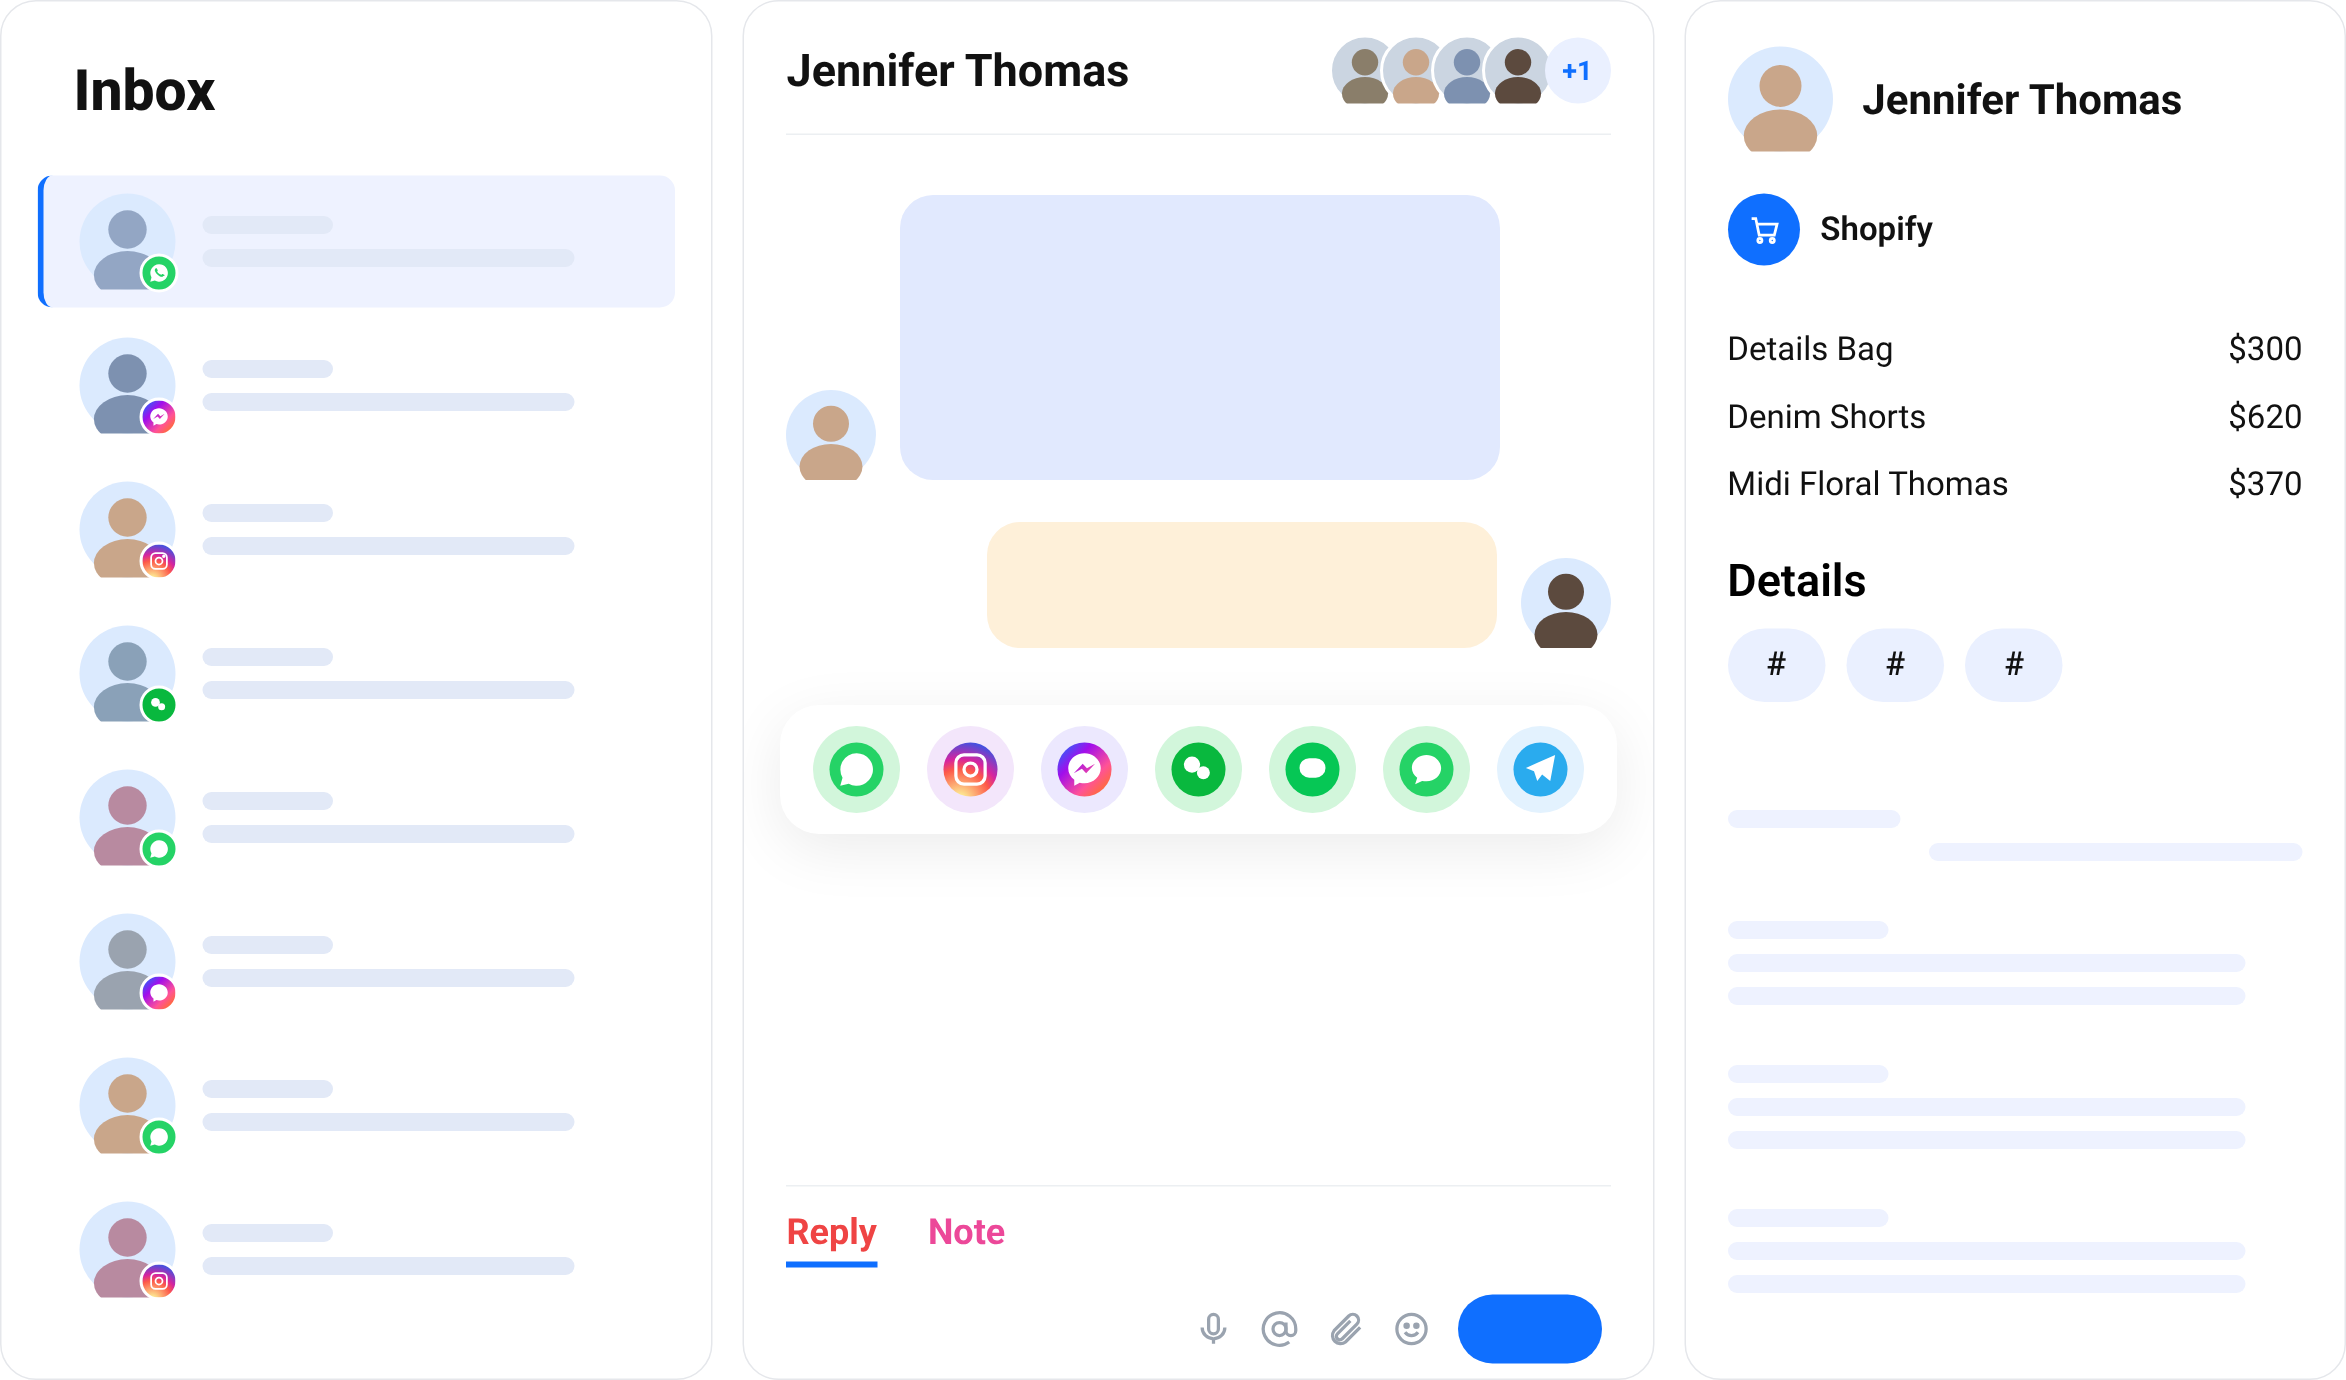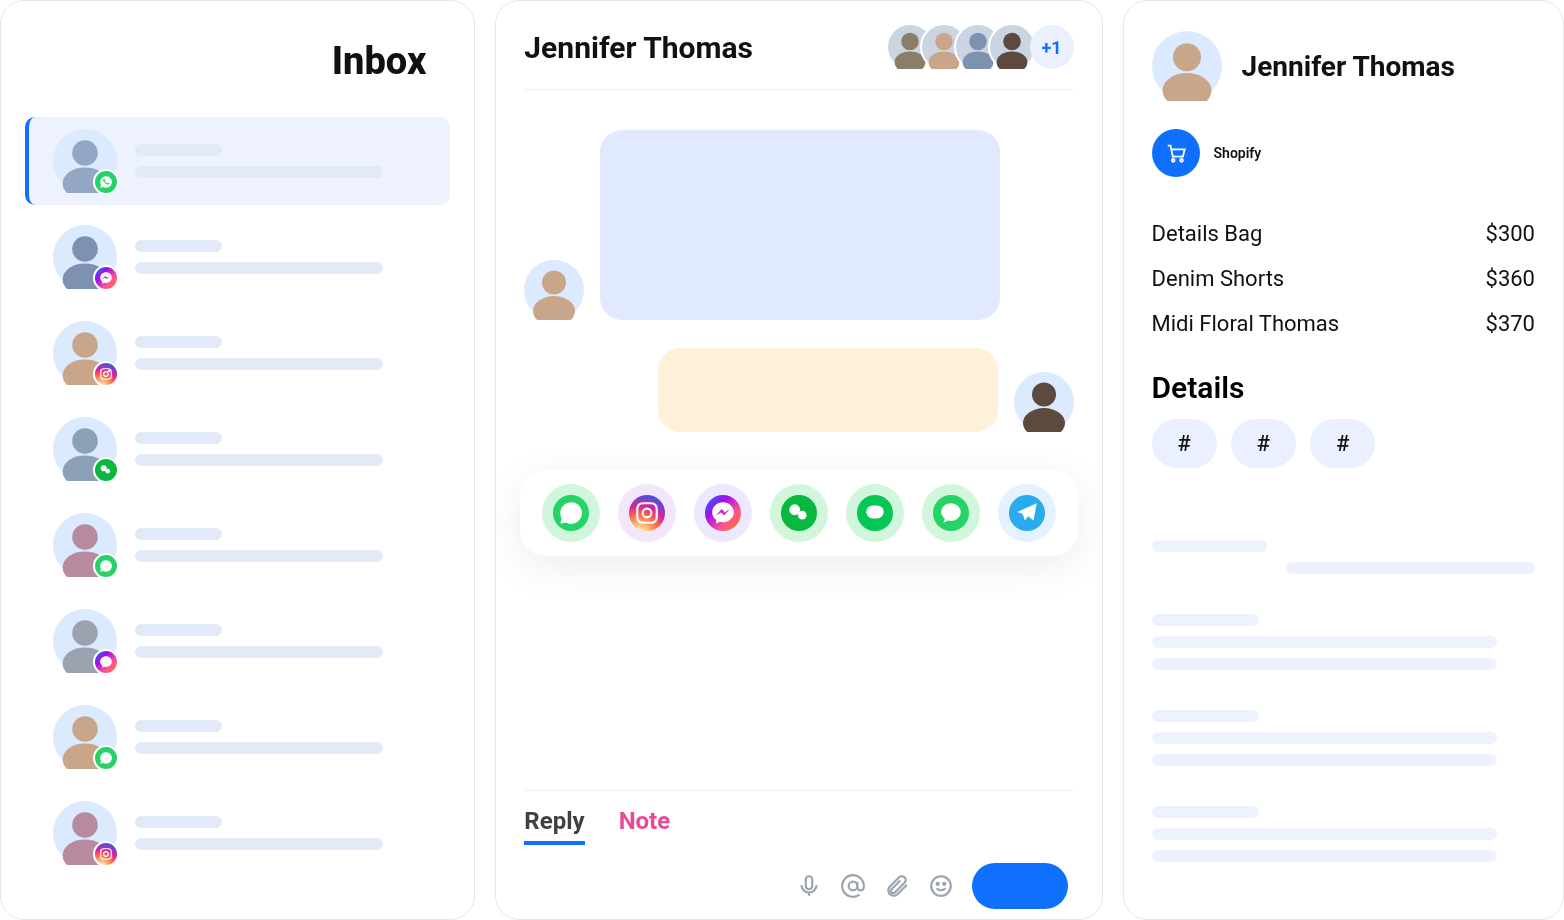--- a/index.html
+++ b/index.html
@@ -14,21 +14,21 @@
   }
   .panel {
     background: #fff;
     border: 1px solid #e5e7eb;
     border-radius: 24px;
     padding: 28px;
     display: flex;
     flex-direction: column;
     overflow: hidden;
   }
-  .panel-inbox { width: 476px; height: 920px; padding-left: 18px; padding-right: 18px; text-align: right;}
+  .panel-inbox { width: 476px; height: 920px; padding-left: 18px; padding-right: 18px;}
   .panel-chat  { width: 608px; height: 920px; padding: 22px 28px 10px 28px; }
   .panel-side  { width: 442px; height: 920px; padding: 30px 28px; }
 
   .inbox-title {
     font-size: 38px;
     font-weight: 800;
     color: #111;
     padding: 10px 30px 30px 30px;
   }
 
@@ -134,37 +134,37 @@
   .ch-inner {
     width:36px;height:36px;border-radius:50%;display:flex;align-items:center;justify-content:center;
   }
 
   .compose {
     border-top: 1px solid #eceff2;
     padding-top: 16px;
   }
   .compose-tabs { display:flex; gap:34px; font-size:24px; font-weight:700; margin-bottom:18px;}
   .ctab { color:#ec4899; padding-bottom:6px; cursor:pointer; }
-  .ctab.active { color:#404040; border-bottom:4px solid #0f6fff; }
+  .ctab.active { color:#ef4444; border-bottom:4px solid #0f6fff; }
   .compose-row {
     display:flex; align-items:center; justify-content:flex-end; gap:18px;
     padding-right: 6px;
   }
   .cicon { color:#9aa3af; width:26px; height:26px; cursor:pointer; }
   .send-btn {
     width: 96px; height: 46px; border-radius: 24px;
     background:#0f6fff; cursor:pointer; border:none;
   }
 
   
   .side-header { display:flex; align-items:center; gap:20px; margin-bottom: 28px;}
   .side-av { width:70px;height:70px;border-radius:50%;background:#dbeafe; display:flex;align-items:center;justify-content:center;}
   .side-name { font-size: 28px; font-weight:700; color:#111; }
   .side-actions { display:flex; justify-content:space-between; margin-bottom: 34px; }
-  .side-action { display:flex; align-items:center; gap:14px; font-size:14px; font-weight:600; color:#111; cursor:pointer;}
+  .side-action { display:flex; align-items:center; gap:14px; font-size:22px; font-weight:600; color:#111; cursor:pointer;}
   .round-blue {
     width:48px;height:48px;border-radius:50%;background:#0f6fff;
     display:flex;align-items:center;justify-content:center; color:#fff;
   }
   .product-row {
     display:flex; justify-content:space-between; font-size:22px; color:#111;
     padding: 10px 0;
   }
   .details-title { font-size:30px; font-weight:600; margin-top:24px; margin-bottom:14px;}
   .tags { display:flex; gap:14px; margin-bottom: 72px;}
@@ -490,21 +490,21 @@
     </div>
   </div>
 
   <div>
     <div class="product-row">
       <span>Details Bag</span>
       <span>$300</span>
     </div>
     <div class="product-row">
       <span>Denim Shorts</span>
-      <span>$360</span>
+      <span>$620</span>
     </div>
     <div class="product-row">
       <span>Midi Floral Thomas</span>
       <span>$370</span>
     </div>
   </div>
 
   <div class="details-title">Details</div>
   <div class="tags">
     <div class="tag">#</div>

